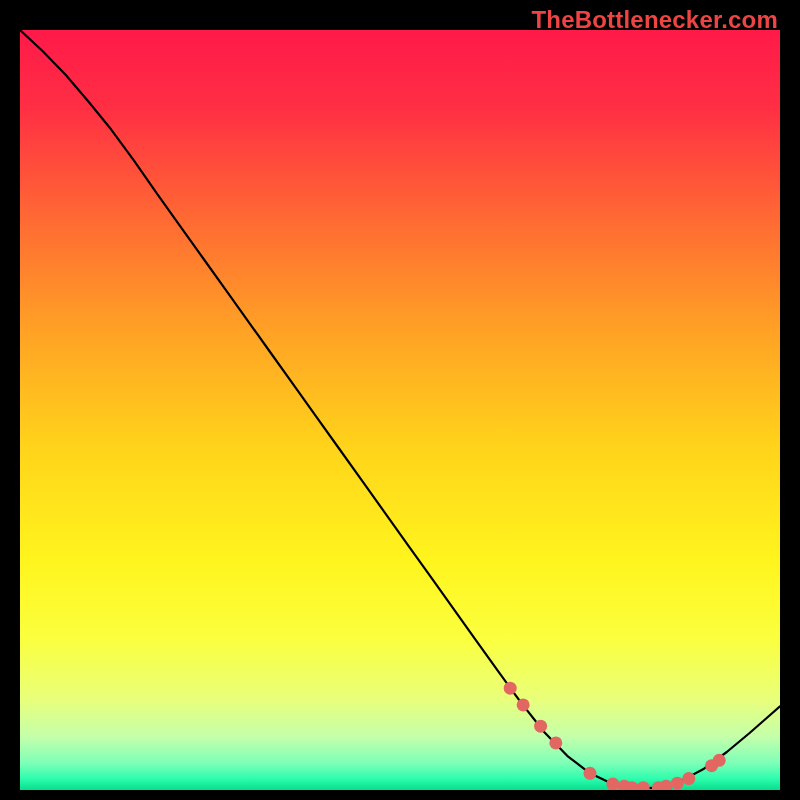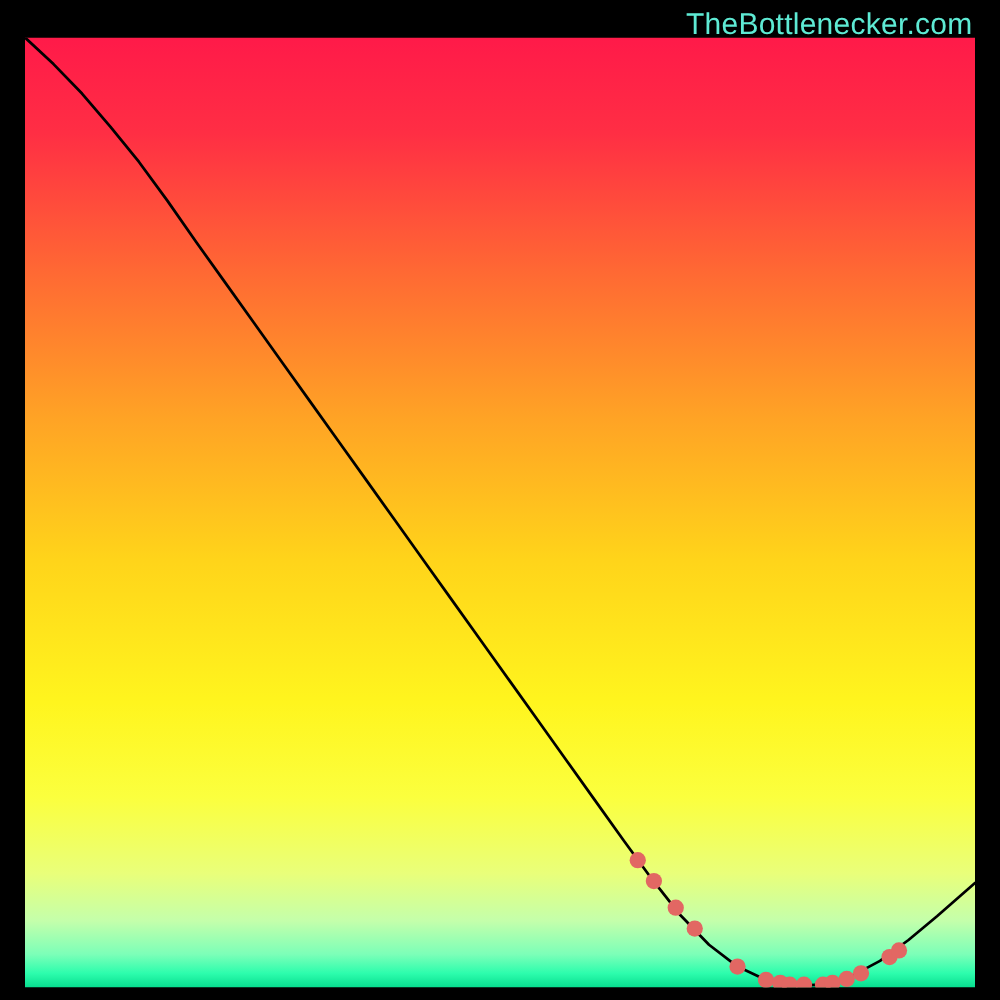--- a/index.html
+++ b/index.html
@@ -18,22 +18,22 @@
     top: 0;
     width: 760px;
     height: 760px;
   }
   .watermark {
     position: absolute;
     top: 6px;
     right: 22px;
     font-family: Arial, Helvetica, sans-serif;
     font-size: 24px;
-    font-weight: 400;
-    color: #5eead4;
+    font-weight: 700;
+    color: #ef4444;
     letter-spacing: 0.2px;
   }
   svg { display: block; }
 </style>
 </head>
 <body>
 
 <div class="frame">
   <svg class="plot-area" width="760" height="760" viewBox="0 0 760 760">
     <defs>

